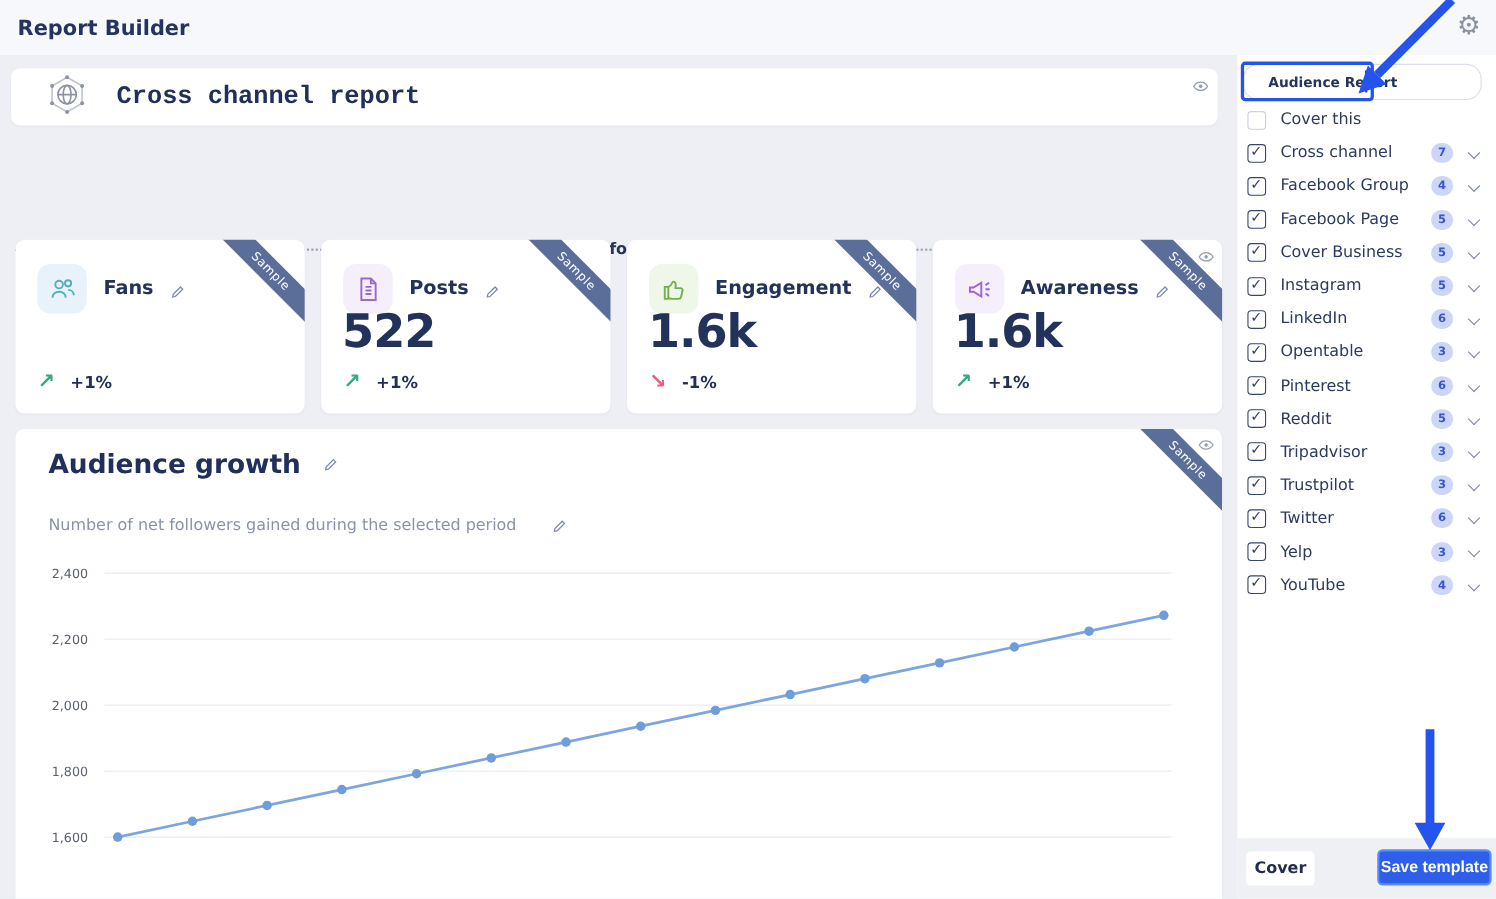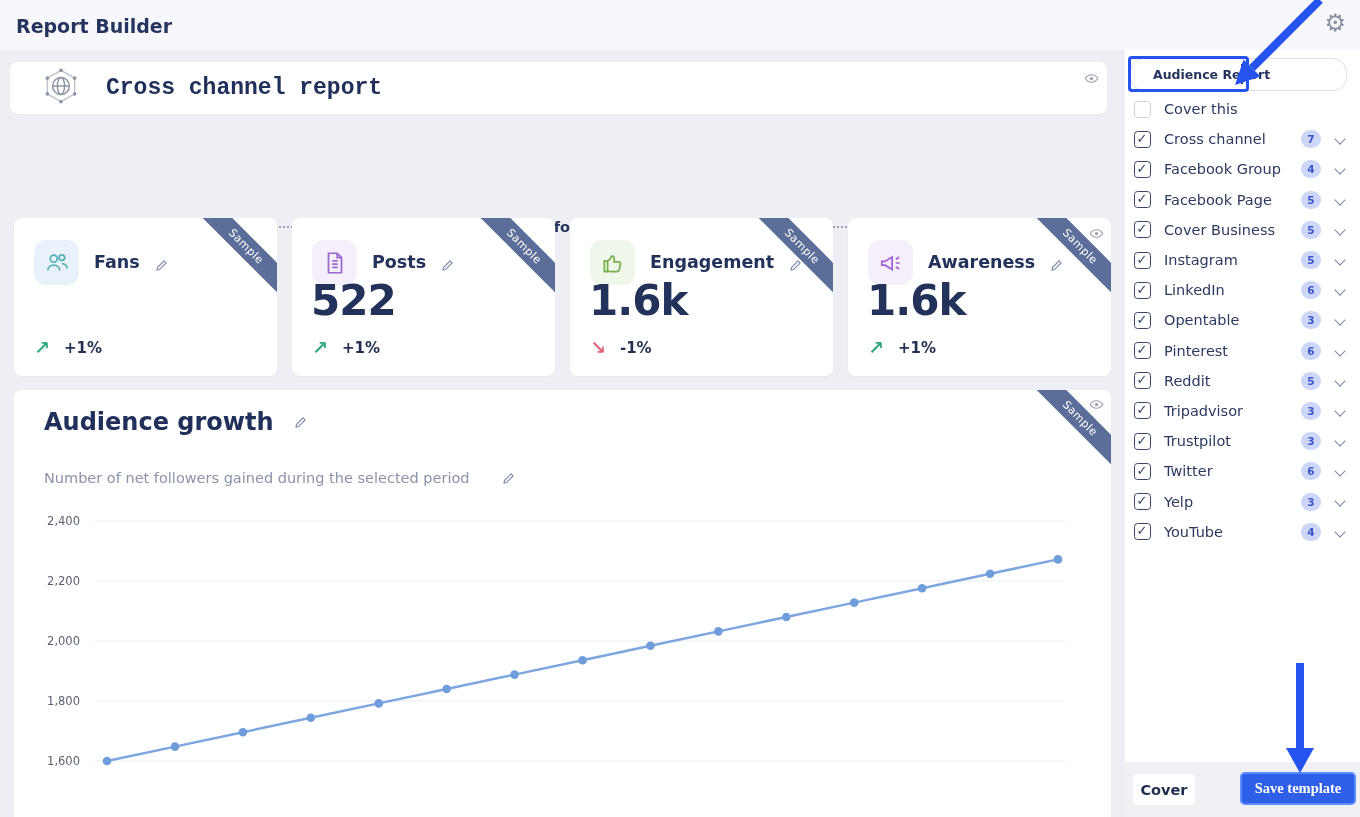--- a/index.html
+++ b/index.html
@@ -74,22 +74,22 @@
   .cb.checked::after { content:"✓"; position:absolute; left:1.5px; top:-1px; font-size:13px; font-weight:700; color:#333f63; }
   .lbl { margin-left:13px; font-size:14.5px; font-weight:500; color:#2c3a60; }
   .badge { position:absolute; left:176px; width:20px; height:18px; border-radius:9px; background:#ccd6f8;
            color:#3c55c8; font-size:10.5px; font-weight:700; display:flex; align-items:center; justify-content:center; }
   .chev { position:absolute; left:211px; top:11px; width:8px; height:8px; border-right:1.6px solid #7b87a3;
           border-bottom:1.6px solid #7b87a3; transform:rotate(45deg); cursor:pointer; }
 
   .sidebar-footer { position:absolute; left:0; bottom:0; width:235px; height:55px; background:#eef0f4; }
   .btn-reset { position:absolute; left:8px; top:12px; width:62px; height:31px; background:#ffffff; border:none;
                border-radius:4px; font-family:inherit; font-size:14.5px; font-weight:600; color:#222d4e; cursor:pointer; }
-  .btn-save { position:absolute; right:4px; top:10px; width:116px; height:33px; background:#2e5fe8;
-              border:2px solid #5b8cff; border-radius:5px; font-family:Liberation Serif, serif; font-size:14.5px; font-weight:600;
+  .btn-save { position:absolute; right:4px; top:10px; width:104px; height:33px; background:#2e5fe8;
+              border:2px solid #5b8cff; border-radius:5px; font-family:Liberation Sans, sans-serif; font-size:14.5px; font-weight:600;
               color:#ffffff; cursor:pointer; }
 
   
   .anno { position:absolute; z-index:10; pointer-events:none; }
   .arrow-top { left:1215px; top:0; }
   .arrow-bottom { left:1280px; top:655px; }
 </style>
 </head>
 <body>
 

